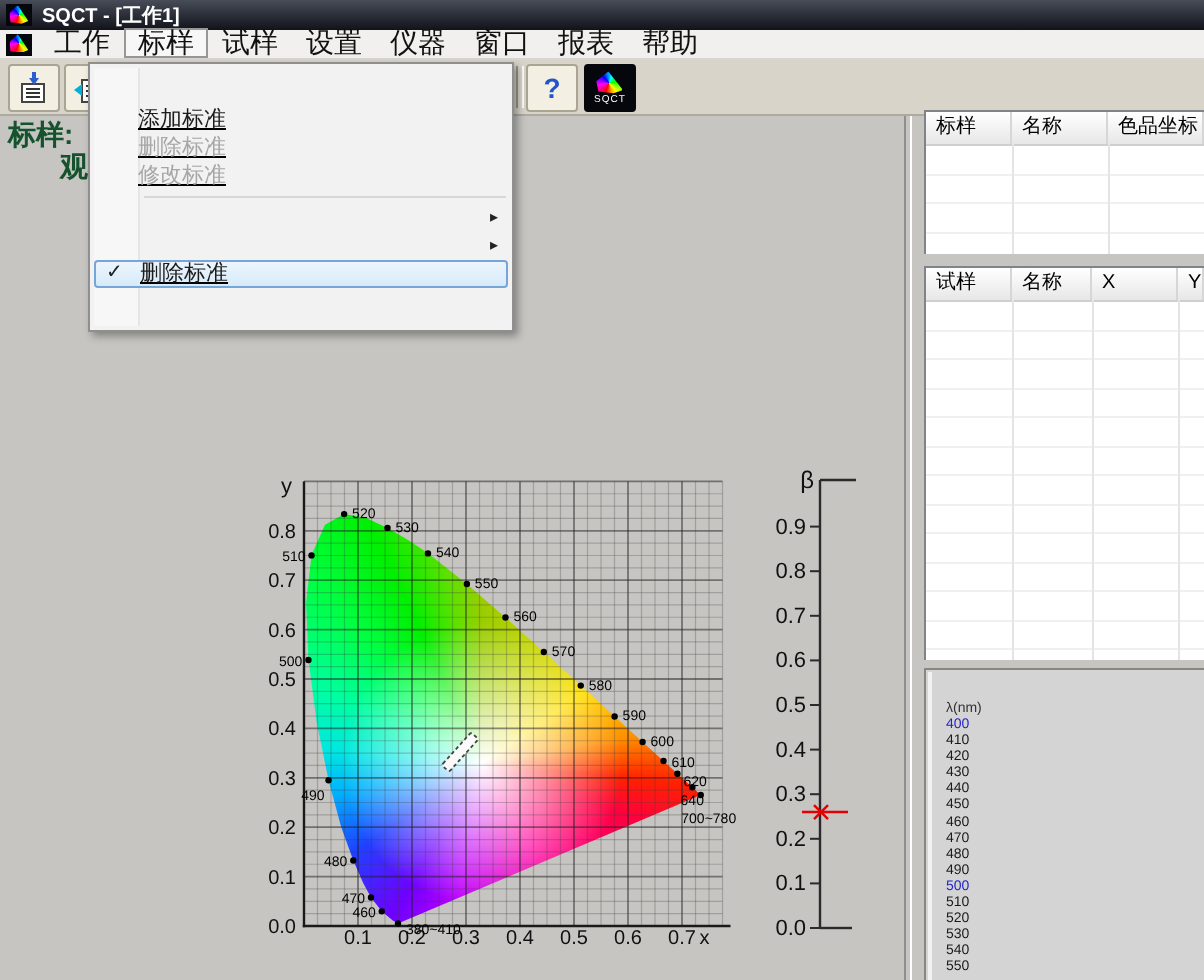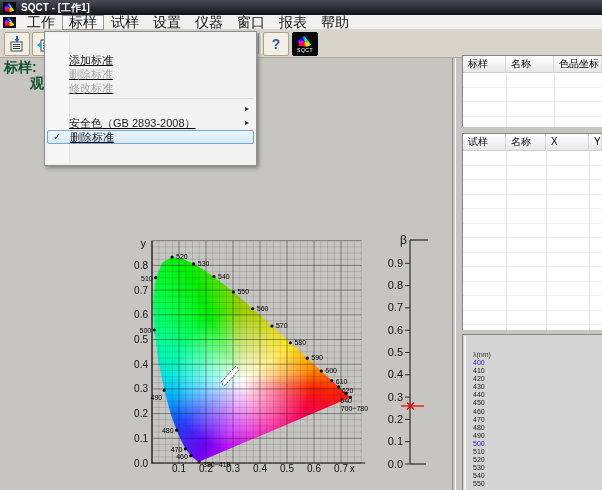--- a/index.html
+++ b/index.html
@@ -354,17 +354,17 @@
         </div>
     </div>
   </div>
 
   <div class="dropdown" id="dropdown">
       <div class="dd-row"><span>添加标准</span></div>
       <div class="dd-row disabled"><span>删除标准</span></div>
       <div class="dd-row disabled"><span>修改标准</span></div>
       <div class="dd-sep"></div>
       <div class="dd-row"><span class="dd-arr">▸</span></div>
-      <div class="dd-row"><span>安全色（GB 2893-2008）</span><span class="dd-arr">▸</span></div>
+      <div class="dd-row"><span class="dd-arr">▸</span></div>
       <div class="dd-row hl"><span class="dd-chk">✓</span><span>删除标准</span></div>
     </div>
 
 </div>
 
 </body></html>

